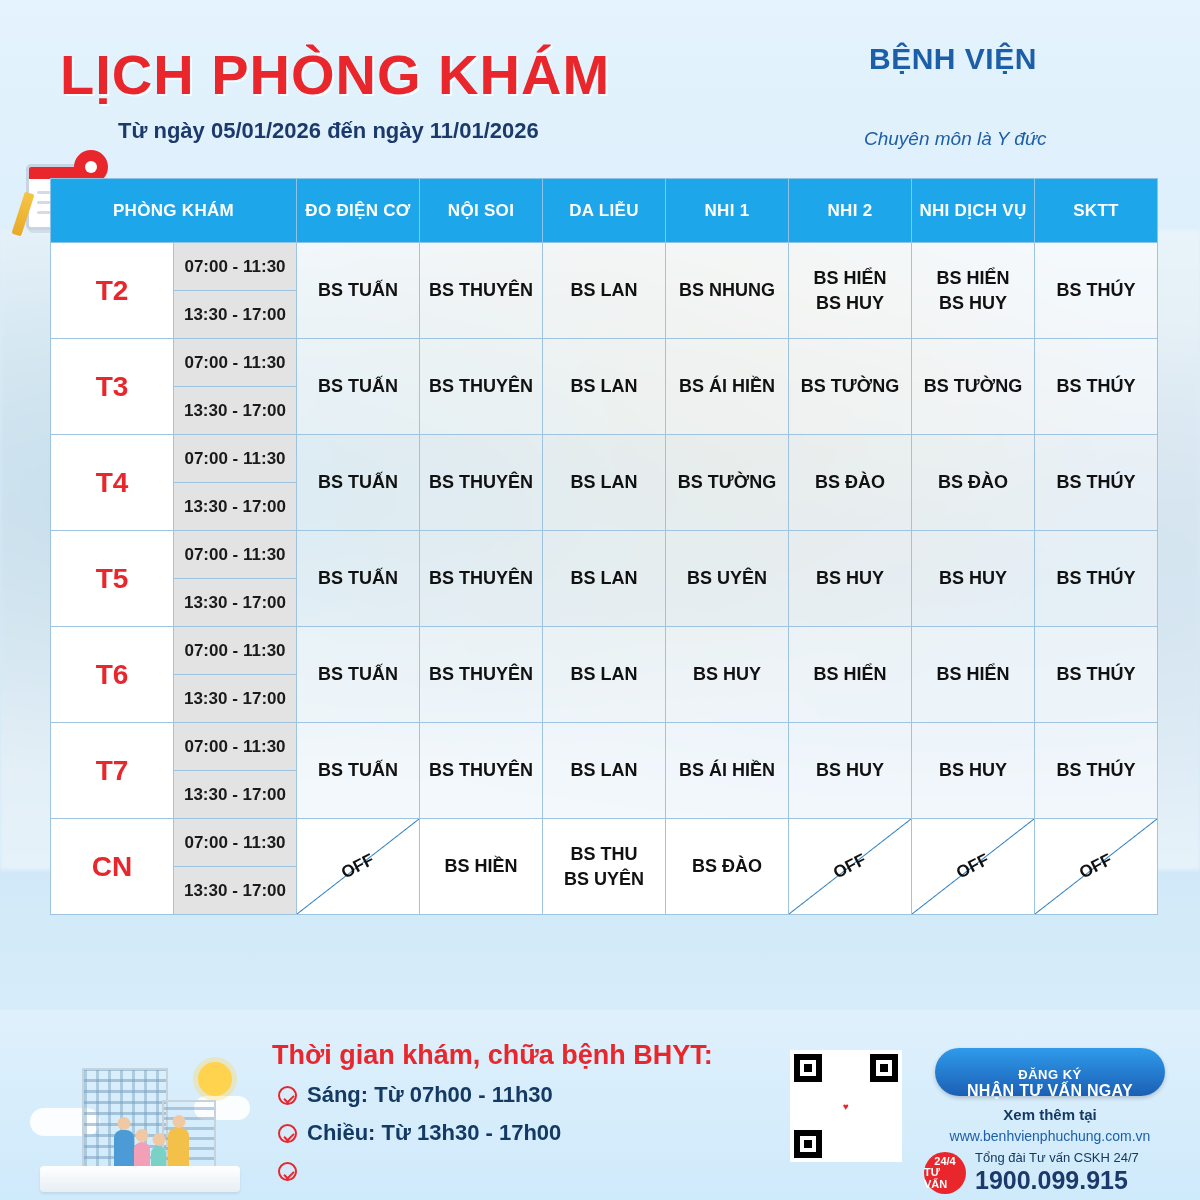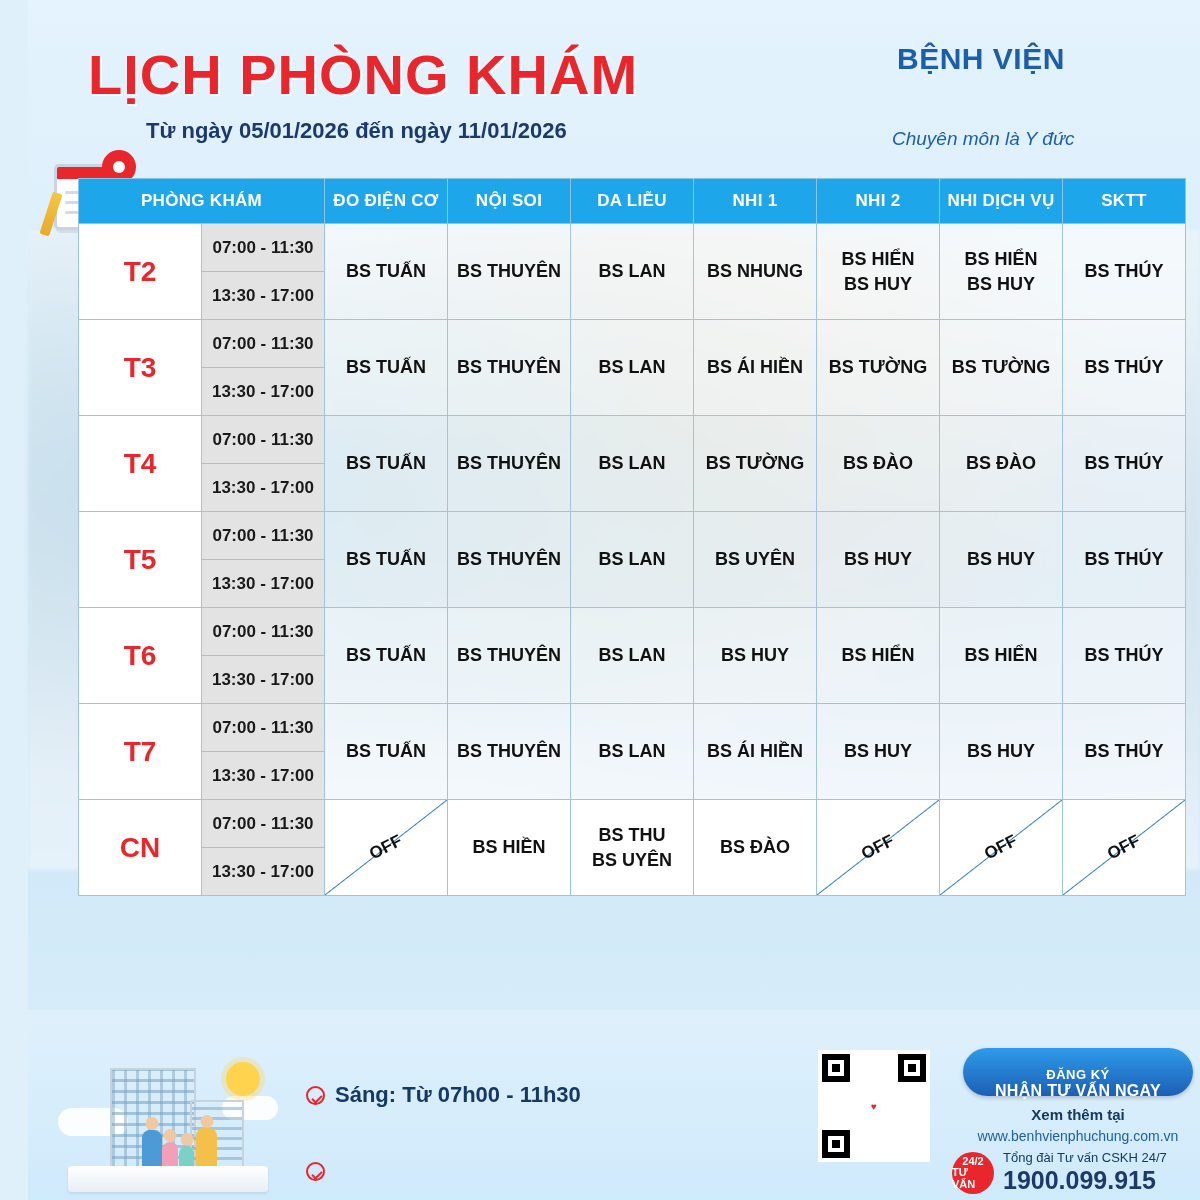--- a/index.html
+++ b/index.html
@@ -8,21 +8,20 @@
     width:1200px; height:1200px;
     font-family:"Liberation Sans", sans-serif;
     background:#dff0fb;
     position:relative;
     overflow:hidden;
   }
   .page {
     position:absolute; inset:0;
     background:
       linear-gradient(180deg,#e4f3fd 0%, #d6ecfa 40%, #cfe8f8 70%, #dff0fb 100%);
-    margin-left: 28px;
   }
   
   .photo-band {
     position:absolute; left:0; right:0; top:230px; height:640px;
     background:
       radial-gradient(ellipse at 20% 40%, rgba(190,220,235,.85) 0%, rgba(220,238,248,0) 55%),
       radial-gradient(ellipse at 55% 30%, rgba(235,225,205,.75) 0%, rgba(230,240,248,0) 50%),
       radial-gradient(ellipse at 80% 55%, rgba(205,225,240,.8) 0%, rgba(225,240,250,0) 55%),
       linear-gradient(180deg,#e9f3fa 0%, #dfe9f0 45%, #e6f2fa 100%);
     filter:blur(2px);
@@ -117,21 +116,21 @@
     position:absolute; left:10px; top:26px; width:0; height:0;
     border-left:7px solid transparent; border-right:7px solid transparent;
     border-top:16px solid #e8262b;
   }
   
   .tablewrap { position:absolute; left:50px; top:178px; width:1108px; }
   table { border-collapse:collapse; width:1108px; table-layout:fixed; }
   th, td { border:1px solid #9fc4e2; }
   thead th {
     background:#1ea6ea; color:#fff; font-size:17px; font-weight:bold;
-    height:45px; text-align:center; letter-spacing:.3px;
+    height:64px; text-align:center; letter-spacing:.3px;
     border-color:#8fc3e6;
   }
   thead th.first { background:#1ea6ea; }
   .daycell {
     background:#ffffff; text-align:center; vertical-align:middle;
     font-size:28px; font-weight:bold; color:#e8262b; width:66px;
   }
   .timecell {
     background:#e3e3e3; text-align:center; font-size:17px; font-weight:bold;
     color:#1a1a1a; height:48px; width:122px;
@@ -542,23 +541,27 @@
       <div class="bld2"></div>
       <div class="fam">
         <div class="p p1i"></div>
           <div class="p p2i"></div>
           <div class="p p3i"></div>
           <div class="p p4i"></div>
       </div>
       <div class="base"></div>
     </div>
 
+    <div class="footer-title">Thời gian khám, chữa bệnh BHYT:</div>
 
     <div class="f-item f1">
       <span class="tick"></span><span>Sáng: Từ 07h00 - 11h30</span>
+    </div>
+    <div class="f-item f2">
+      <span class="tick"></span><span>Chiều: Từ 13h30 - 17h00</span>
     </div>
     <div class="f-item f3">
       <span class="tick"></span>
     </div>
 
     <div class="qr">
       <div class="qr-inner">
         <div class="qr-eye tl"></div>
           <div class="qr-eye tr"></div>
           <div class="qr-eye bl"></div>
@@ -568,20 +571,20 @@
 
     <div class="pill">
       <div class="p1">ĐĂNG KÝ</div>
       <div class="p2">NHẬN TƯ VẤN NGAY</div>
     </div>
     <div class="seemore">Xem thêm tại</div>
     <div class="website">www.benhvienphuchung.com.vn</div>
 
     <div class="hotline-badge">
       <div class="circ">
-        <span>24/2</span>
+        <span>24/4</span>
         <span>TƯ VẤN</span>
       </div>
     </div>
     <div class="hotline-label">Tổng đài Tư vấn CSKH 24/7</div>
     <div class="hotline">1900.099.915</div>
   </div>
 </div>
 
 </body></html>

